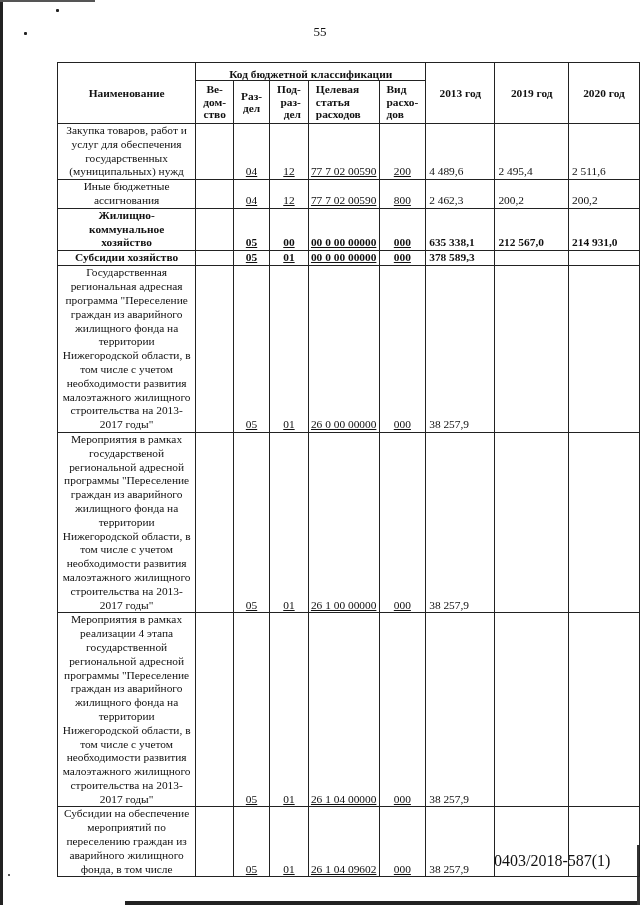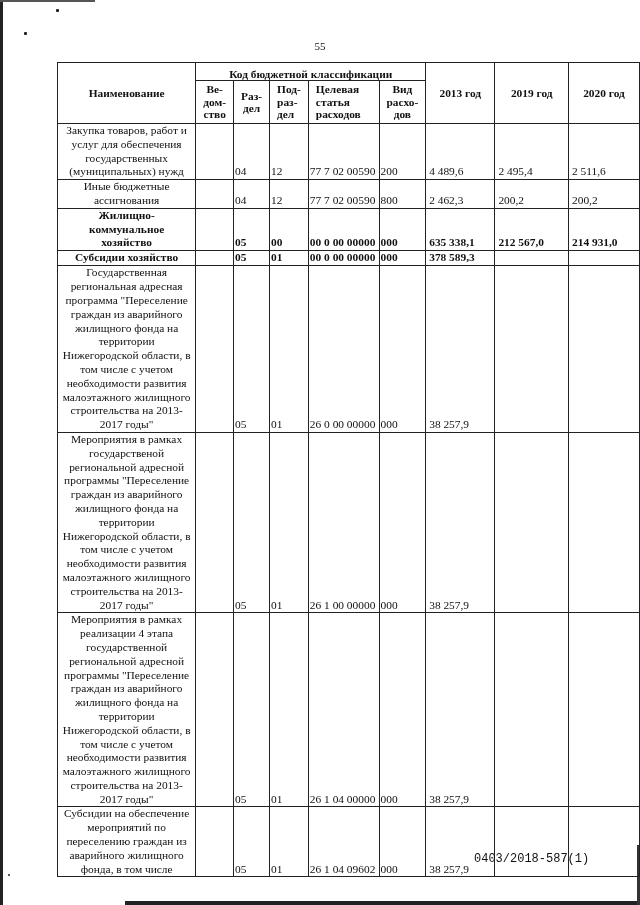--- a/index.html
+++ b/index.html
@@ -7,40 +7,40 @@
     width: 640px; height: 905px; position: relative; overflow: hidden;
     background: #ffffff; color: #111;
     font-family: "Liberation Serif", "DejaVu Serif", serif;
   }
   .scan-edge-left { position: absolute; left: 0; top: 0; width: 3px; height: 905px; background: #222; }
   .scan-edge-top { position: absolute; left: 0; top: 0; width: 95px; height: 2px; background: #555; }
   .scan-edge-bottom { position: absolute; left: 125px; top: 901px; width: 515px; height: 4px; background: #222; }
   .scan-edge-right { position: absolute; left: 637px; top: 845px; width: 3px; height: 60px; background: #333; }
   .speck { position: absolute; width: 3px; height: 3px; background: #222; border-radius: 1px; }
   .page-number {
-    position: absolute; top: 40px; left: 0; width: 640px; text-align: center;
-    font-size: 11px;
+    position: absolute; top: 24px; left: 0; width: 640px; text-align: center;
+    font-size: 13px;
   }
   table.budget {
     position: absolute; left: 57px; top: 62px;
     border-collapse: collapse; table-layout: fixed;
     font-size: 11.4px; line-height: 13.8px;
   }
   table.budget td, table.budget th {
     border: 1px solid #222; padding: 0 3px; vertical-align: bottom;
     overflow: hidden;
   }
   table.budget th { font-weight: bold; vertical-align: middle; text-align: center; line-height: 12.5px; padding: 0 7px; }
-  .c { text-align: left; }
+  .c { text-align: center; text-decoration: underline; }
   .r { text-align: left; }
   .l { text-align: center; white-space: pre-line; }
   .code { white-space: nowrap; padding: 0 1px !important; }
   .b td { font-weight: bold; }
   .footer-code {
-    position: absolute; top: 852px; left: 474px; font-size: 12px; font-family: Liberation Mono, monospace;
+    position: absolute; top: 852px; left: 494px; font-size: 16px;
   }
 </style>
 </head>
 <body>
 
 <div class="scan-edge-left"></div>
 <div class="scan-edge-top"></div>
 <div class="scan-edge-bottom"></div>
 <div class="scan-edge-right"></div>
 <div class="speck" style="left:56px;top:9px;"></div>
@@ -68,27 +68,27 @@
       <th rowspan="2">2013 год</th>
       <th rowspan="2">2019 год</th>
       <th rowspan="2">2020 год</th>
     </tr>
     <tr style="height:43px">
       <th class="l" style="text-align:center">Ве-
 дом-
 ство</th>
       <th class="l" style="text-align:center">Раз-
 дел</th>
-      <th class="l" style="text-align:left">Под-
+      <th class="l" style="text-align:right">Под-
 раз-
 дел</th>
       <th class="l" style="text-align:left">Целевая
 статья
 расходов</th>
-      <th class="l" style="text-align:center">Вид
+      <th class="l" style="text-align:left">Вид
 расхо-
 дов</th>
     </tr>
   </thead>
   <tbody>
     <tr style="height:54px">
       <td class="l">Закупка товаров, работ и
 услуг для обеспечения
 государственных
 (муниципальных) нужд</td>

